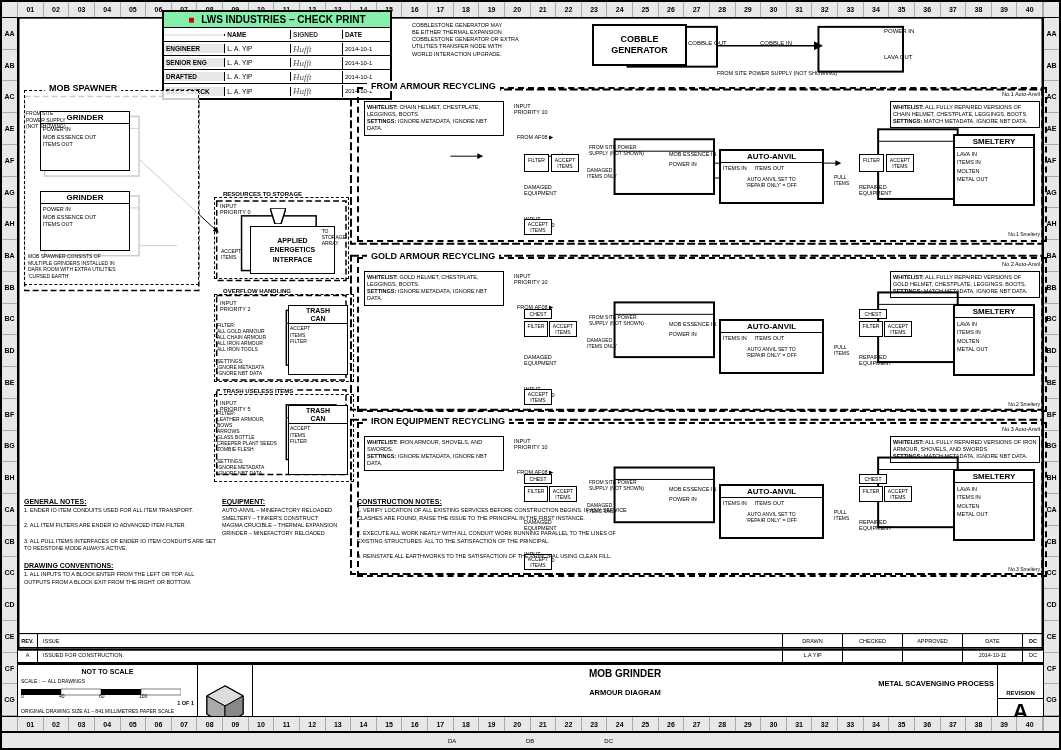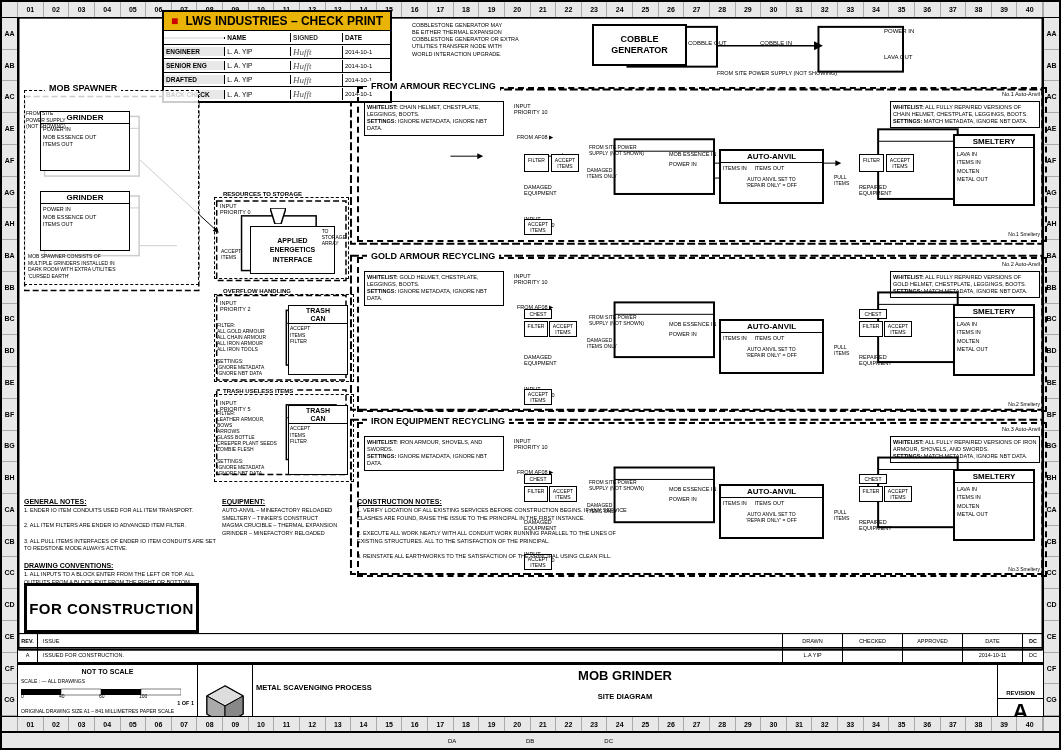--- a/index.html
+++ b/index.html
@@ -75,24 +75,24 @@
       position: absolute;
       top: 8px;
       left: 160px;
       width: 230px;
       border: 2px solid #000;
       background: #fff;
       font-size: 7px;
     }
 
     .check-print-header {
-      background: #eab308;
+      background: #86efac;
       text-align: center;
       font-weight: bold;
-      font-size: 12px;
+      font-size: 10px;
       padding: 2px;
       border-bottom: 1px solid #000;
     }
 
     .check-print-row {
       display: flex;
       border-bottom: 1px solid #000;
       min-height: 14px;
       align-items: center;
     }
@@ -689,23 +689,20 @@
 
   <div style="position:absolute; top:496px; left:355px; width:270px;">
     <div style="font-weight:bold; font-size:7px; text-decoration:underline; margin-bottom:2px;">CONSTRUCTION NOTES:</div>
     <div style="font-size:5.5px; line-height:1.4;">
       1. VERIFY LOCATION OF ALL EXISTING SERVICES BEFORE CONSTRUCTION BEGINS. IF ANY SERVICE CLASHES ARE FOUND, RAISE THE ISSUE TO THE PRINCIPAL IN THE FIRST INSTANCE.<br><br>
       2. EXECUTE ALL WORK NEATLY WITH ALL CONDUIT WORK RUNNING PARALLEL TO THE LINES OF EXISTING STRUCTURES. ALL TO THE SATISFACTION OF THE PRINCIPAL.<br><br>
       3. REINSTATE ALL EARTHWORKS TO THE SATISFACTION OF THE PRINCIPAL USING CLEAN FILL.
     </div>
   </div>
 
-  <div style="position:absolute; bottom:115px; left:22px; width:175px; height:50px; border:3px solid #000; display:flex; align-items:center; justify-content:center;">
-    <span style="font-size:15px; font-weight:bold; letter-spacing:0.5px;">FOR CONSTRUCTION</span>
-  </div>
 
   <div style="position:absolute; bottom:100px; left:16px; right:16px; height:15px; border-top:1px solid #000; border-bottom:1px solid #000; display:flex; align-items:center; font-size:5.5px;">
     <div style="width:20px; border-right:1px solid #000; height:100%; display:flex; align-items:center; justify-content:center; font-weight:bold;">REV.</div>
     <div style="flex:1; border-right:1px solid #000; height:100%; display:flex; align-items:center; padding:0 5px;">ISSUE</div>
     <div style="width:60px; border-right:1px solid #000; height:100%; display:flex; align-items:center; justify-content:center;">DRAWN</div>
     <div style="width:60px; border-right:1px solid #000; height:100%; display:flex; align-items:center; justify-content:center;">CHECKED</div>
     <div style="width:60px; border-right:1px solid #000; height:100%; display:flex; align-items:center; justify-content:center;">APPROVED</div>
     <div style="width:60px; border-right:1px solid #000; height:100%; display:flex; align-items:center; justify-content:center;">DATE</div>
     <div style="width:20px; height:100%; display:flex; align-items:center; justify-content:center; font-weight:bold;">DC</div>
   </div>
@@ -759,23 +756,23 @@
         <polygon points="22,2 40,12 40,30 22,40 4,30 4,12" fill="white" stroke="black" stroke-width="1.5"></polygon>
         <polygon points="22,2 40,12 22,22 4,12" fill="#ddd" stroke="black" stroke-width="1"></polygon>
         <polygon points="4,12 22,22 22,40 4,30" fill="#aaa" stroke="black" stroke-width="1"></polygon>
         <polygon points="40,12 22,22 22,40 40,30" fill="#888" stroke="black" stroke-width="1"></polygon>
       </svg>
     </div>
 
 
     <div style="flex:1; border-right:1px solid #000; padding:3px; font-size:6px; display:flex; flex-direction:column; justify-content:space-between;">
       <div>
-        <div style="font-weight:bold; font-size:13px; text-align:center;">MOB GRINDER</div>
-        <div style="font-weight:bold; font-size:7.5px; text-align:left;">METAL SCAVENGING PROCESS</div>
-        <div style="font-weight:bold; font-size:7.5px; text-align:center;">SITE DIAGRAM</div>
+        <div style="font-weight:bold; font-size:10px; text-align:center;">MOB GRINDER</div>
+        <div style="font-weight:bold; font-size:7.5px; text-align:right;">METAL SCAVENGING PROCESS</div>
+        <div style="font-weight:bold; font-size:7.5px; text-align:center;">ARMOUR DIAGRAM</div>
       </div>
       <div style="display:flex; justify-content:space-between; margin-top:3px;">
         <div style="font-size:6px;">
           <div>PROJECT NUMBER:</div>
           <div style="font-weight:bold;">XYZZY</div>
         </div>
         <div style="font-size:6px; text-align:right;">
           <div>DRAWING NUMBER:</div>
           <div style="font-weight:bold; font-size:11px;">271828-314.1</div>
         </div>

